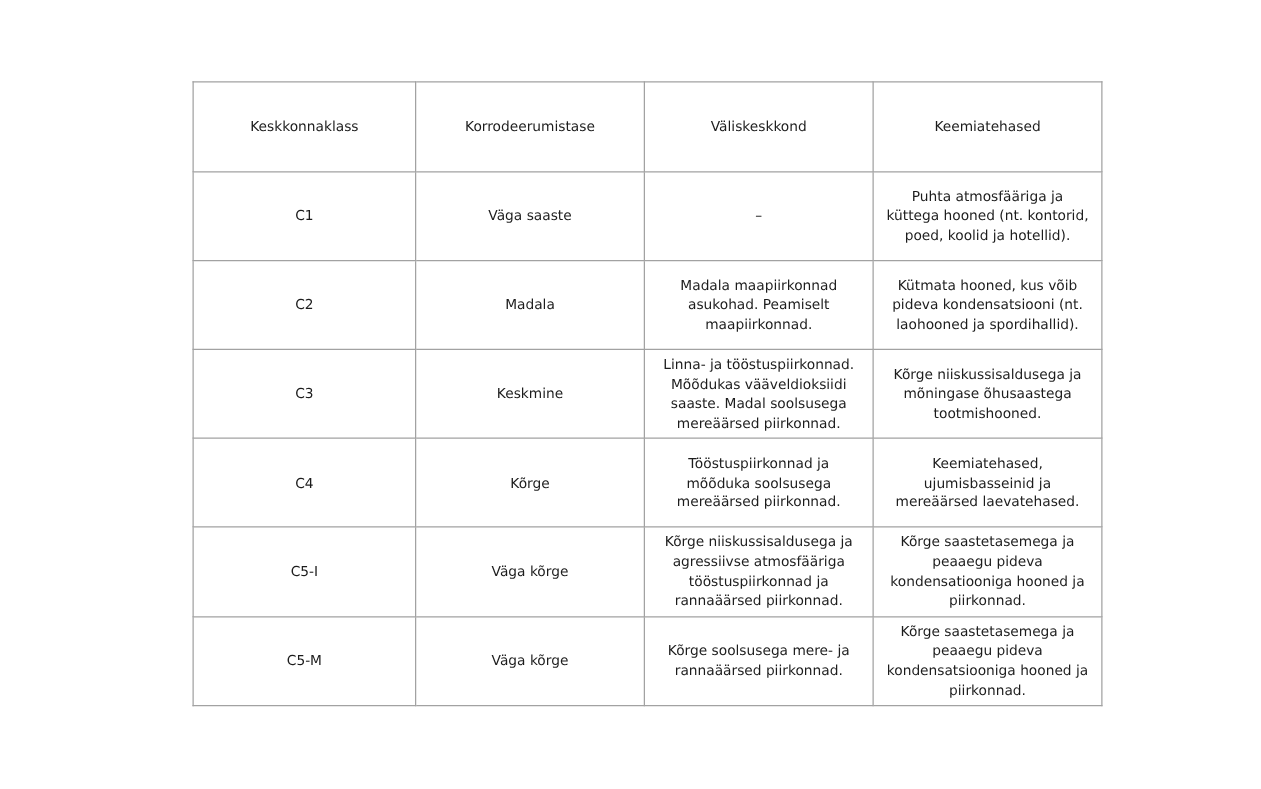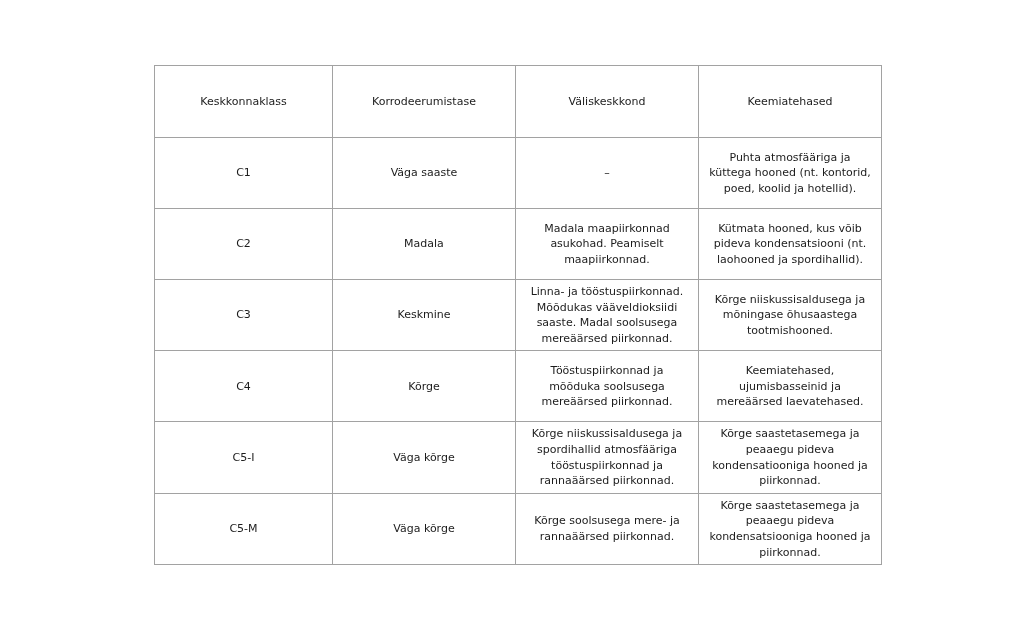--- a/index.html
+++ b/index.html
@@ -80,21 +80,21 @@
       </tr>
       <tr>
         <td>C4</td>
         <td>Kõrge</td>
         <td>Tööstuspiirkonnad ja mõõduka soolsusega mereäärsed piirkonnad.</td>
         <td>Keemiatehased, ujumisbasseinid ja mereäärsed laevatehased.</td>
       </tr>
       <tr>
         <td>C5-I</td>
         <td>Väga kõrge</td>
-        <td>Kõrge niiskussisaldusega ja spordihallid atmosfääriga tööstuspiirkonnad ja rannaäärsed piirkonnad.</td>
+        <td>Kõrge niiskussisaldusega ja agressiivse atmosfääriga tööstuspiirkonnad ja rannaäärsed piirkonnad.</td>
         <td>Kõrge saastetasemega ja peaaegu pideva kondensatiooniga hooned ja piirkonnad.</td>
       </tr>
       <tr>
         <td>C5-M</td>
         <td>Väga kõrge</td>
         <td>Kõrge soolsusega mere- ja rannaäärsed piirkonnad.</td>
         <td>Kõrge saastetasemega ja peaaegu pideva kondensatsiooniga hooned ja piirkonnad.</td>
       </tr>
     </tbody>
   </table>

